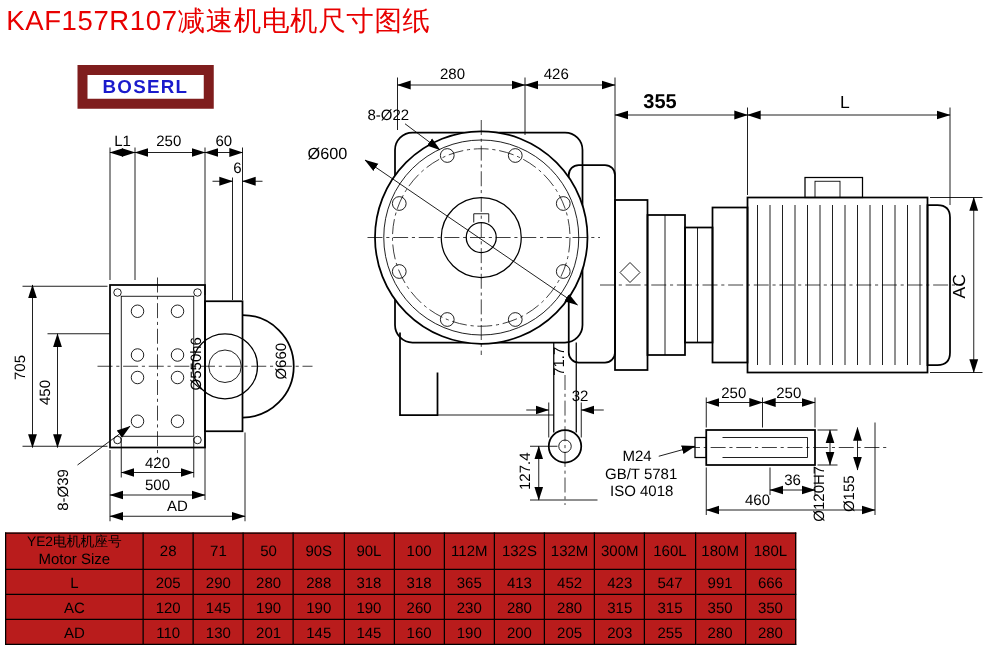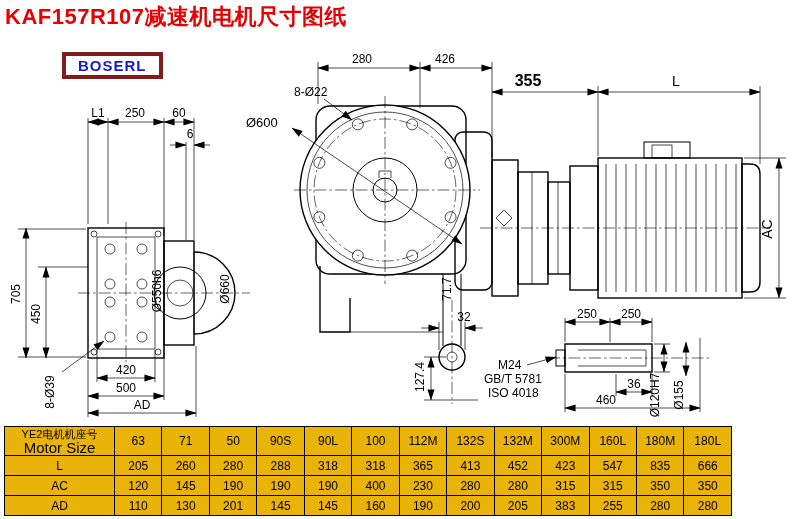--- a/index.html
+++ b/index.html
@@ -1,42 +1,42 @@
 <!DOCTYPE html>
 <html><head>
 <meta charset="utf-8">
 <style>
   * { margin:0; padding:0; box-sizing:border-box; }
   html,body { background:#ffffff; font-family:"Liberation Sans","DejaVu Sans",sans-serif; }
   .page { position:relative; width:800px; height:519px; background:#fff; overflow:hidden; }
 
-  .title { position:absolute; left:5px; top:2px; font-size:22px; font-weight:bold; color:#e80000; letter-spacing:0.5px;text-align:right; }
-  .logo  { position:absolute; left:62px; top:52px; padding:1px 12px; border:4px solid #7f1d1d;
+  .title { position:absolute; left:5px; top:2px; font-size:22px; font-weight:normal; color:#e80000; letter-spacing:0.5px;text-align:right; }
+  .logo  { position:absolute; left:62px; top:52px; padding:1px 12px; border:8px solid #7f1d1d;
            color:#1a1acc; font-weight:bold; font-size:15px; letter-spacing:1px; background:#fff; }
 
   svg.drawing { position:absolute; left:0; top:0; }
   .out  { fill:none; stroke:#000; stroke-width:1.4; }
   .face { fill:#fff;  stroke:#000; stroke-width:1.4; }
   .med  { fill:none; stroke:#000; stroke-width:1; }
   .thin { fill:none; stroke:#000; stroke-width:0.7; }
   .cl   { fill:none; stroke:#000; stroke-width:0.6; stroke-dasharray:12 3 2.5 3; }
   .dim  { fill:none; stroke:#000; stroke-width:0.7; }
   .txt     { font-size:12px; fill:#000; font-family:"Liberation Sans","DejaVu Sans",sans-serif; }
   .txt-13  { font-size:13px; fill:#000; }
   .txt-md  { font-size:14px; fill:#000; }
   .txt-big { font-size:16px; font-weight:bold; fill:#000; }
 
-  table.size-table { position:absolute; left:4px; top:426px; width:728px;
-                     border-collapse:collapse; table-layout:fixed; background:#eab308; }
+  table.size-table { position:absolute; left:4px; top:426px; width:633px;
+                     border-collapse:collapse; table-layout:fixed; background:#b91c1c; }
   .size-table th, .size-table td { border:1px solid #000; text-align:center; vertical-align:middle;
                                    font-weight:normal; padding:0; font-size:12px; color:#000; }
   .size-table thead th { height:29px; }
   .size-table tbody th, .size-table tbody td { height:20px; }
   .corner .cn { font-size:11px; line-height:13px; }
-  .corner .en { font-size:15px; line-height:13px; }
+  .corner .en { font-size:12px; line-height:13px; }
 </style>
 </head>
 <body>
 
 <div class="page">
 
   <svg class="drawing" width="800" height="425" viewBox="0 0 800 425">
     <defs>
       <marker id="arr" viewBox="0 0 10 8" refX="9.6" refY="4" markerWidth="11" markerHeight="8.8" orient="auto-start-reverse" markerUnits="userSpaceOnUse">
         <path d="M0,0.8 L10,4 L0,7.2 Z" fill="#000"></path>
@@ -203,79 +203,79 @@
     <colgroup>
         <col style="width:110px">
         <col span="13">
       </colgroup>
     <thead>
       <tr>
         <th class="corner">
           <div class="cn">YE2电机机座号</div>
           <div class="en">Motor Size</div>
         </th>
-        <th>63</th>
+        <th>28</th>
         <th>71</th>
         <th>50</th>
         <th>90S</th>
         <th>90L</th>
         <th>100</th>
         <th>112M</th>
         <th>132S</th>
         <th>132M</th>
         <th>300M</th>
         <th>160L</th>
         <th>180M</th>
         <th>180L</th>
       </tr>
     </thead>
     <tbody>
       <tr>
         <th>L</th>
         <td>205</td>
-        <td>260</td>
+        <td>290</td>
         <td>280</td>
         <td>288</td>
         <td>318</td>
         <td>318</td>
         <td>365</td>
         <td>413</td>
         <td>452</td>
         <td>423</td>
         <td>547</td>
-        <td>835</td>
+        <td>991</td>
         <td>666</td>
       </tr>
       <tr>
         <th>AC</th>
         <td>120</td>
         <td>145</td>
         <td>190</td>
         <td>190</td>
         <td>190</td>
-        <td>400</td>
+        <td>260</td>
         <td>230</td>
         <td>280</td>
         <td>280</td>
         <td>315</td>
         <td>315</td>
         <td>350</td>
         <td>350</td>
       </tr>
       <tr>
         <th>AD</th>
         <td>110</td>
         <td>130</td>
         <td>201</td>
         <td>145</td>
         <td>145</td>
         <td>160</td>
         <td>190</td>
         <td>200</td>
         <td>205</td>
-        <td>383</td>
+        <td>203</td>
         <td>255</td>
         <td>280</td>
         <td>280</td>
       </tr>
     </tbody>
   </table>
 </div>
 
 </body></html>

